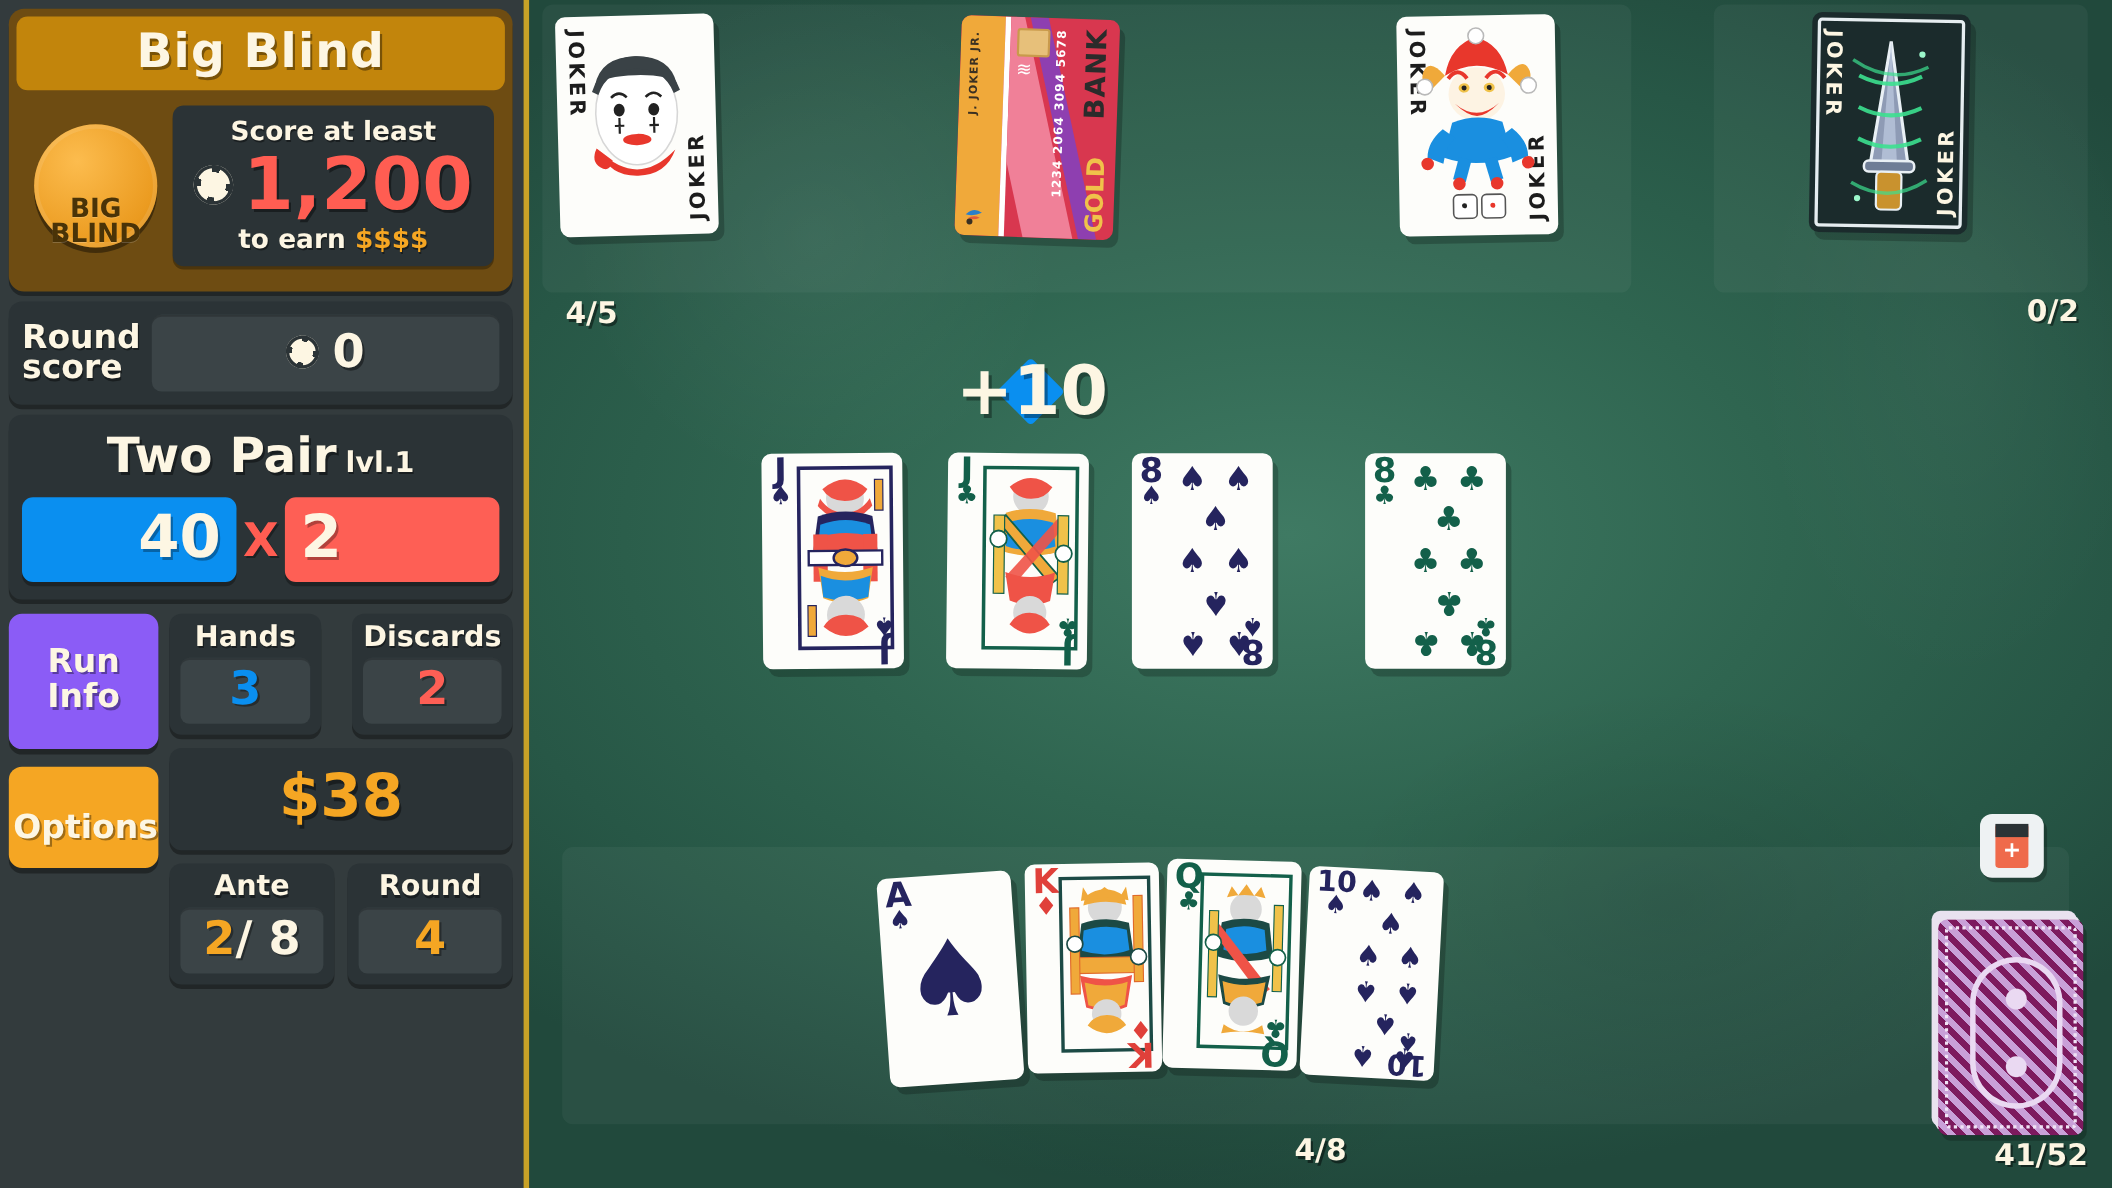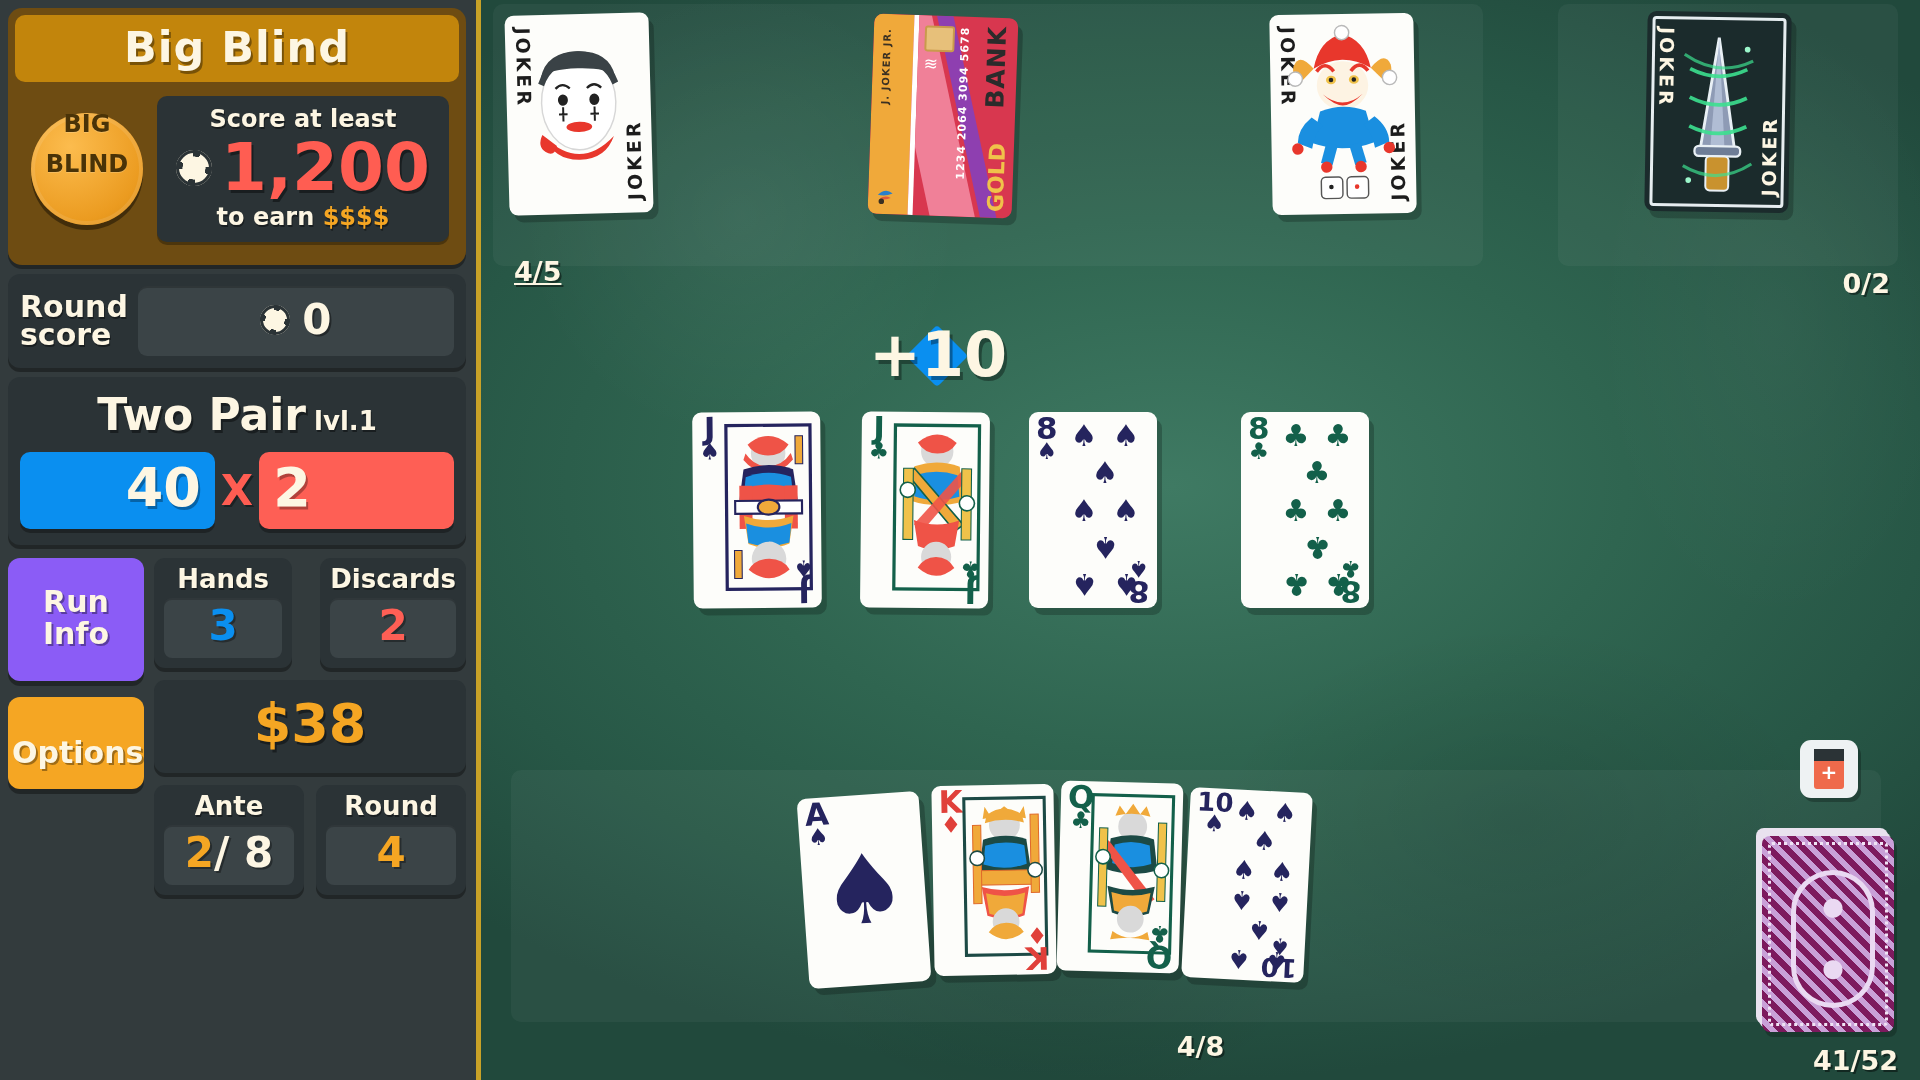--- a/index.html
+++ b/index.html
@@ -44,28 +44,27 @@
     font-weight: bold;
     letter-spacing: 1px;
     padding: 7px 0 10px;
     text-shadow: 2px 3px 0 rgba(0,0,0,0.38);
     font-family: "DejaVu Sans", sans-serif;
   }
   #blind-body { display: flex; align-items: center; gap: 14px; padding: 14px 10px 16px 16px; }
   #blind-chip {
     width: 112px; height: 112px; border-radius: 50%;
     background: radial-gradient(circle at 35% 30%, #fcbc4e, #eb9b20 70%, #d3870f);
-    display: flex; flex-direction: column; align-items: center; justify-content: flex-start;
+    display: flex; flex-direction: column; align-items: center; justify-content: flex-end;
     color: #4a3307;
     font-size: 24px; font-weight: bold; line-height: 0.98;
     text-align: center;
     box-shadow: 0 5px 0 rgba(0,0,0,0.4), inset 0 0 0 4px rgba(255,255,255,0.10);
     text-shadow: 0 1px 0 rgba(255,255,255,0.18);
     flex: 0 0 auto;
-    gap: 16px;
   }
   #blind-req {
     flex: 1;
     background: #2b3336;
     border-radius: 10px;
     padding: 9px 8px 11px;
     text-align: center;
     box-shadow: 0 3px 0 rgba(0,0,0,0.3);
   }
   #blind-req .req-top { color: #fdf6e3; font-size: 24px; font-weight: bold; text-shadow: 1px 2px 0 rgba(0,0,0,.4); }
@@ -192,24 +191,24 @@
   }
   #joker-area { left: 12px; top: 4px; width: 990px; height: 262px; }
   #consum-area { right: 22px; top: 4px; width: 340px; height: 262px; }
   #hand-area { left: 30px; bottom: 58px; width: 1370px; height: 252px; }
 
   .slot-count {
     position: absolute;
     color: #fdf6e3; font-size: 27px; font-weight: bold;
     text-shadow: 2px 2px 0 rgba(0,0,0,.45);
   }
-  #joker-count { left: 33px; top: 256px; text-decoration: underline; }
+  #joker-count { left: 33px; top: 270px; }
   #consum-count { right: 30px; top: 268px; }
   #hand-count { left: 50%; transform: translateX(-50%); bottom: 18px; }
-  #deck-count { right: 22px; bottom: 4px; }
+  #deck-count { right: 22px; bottom: 14px; }
 
   
   .card {
     position: absolute;
     background: #fdfdfa;
     border-radius: 9px;
     box-shadow: 5px 7px 0 rgba(0,0,0,0.22);
     overflow: hidden;
   }
   .joker-card {

